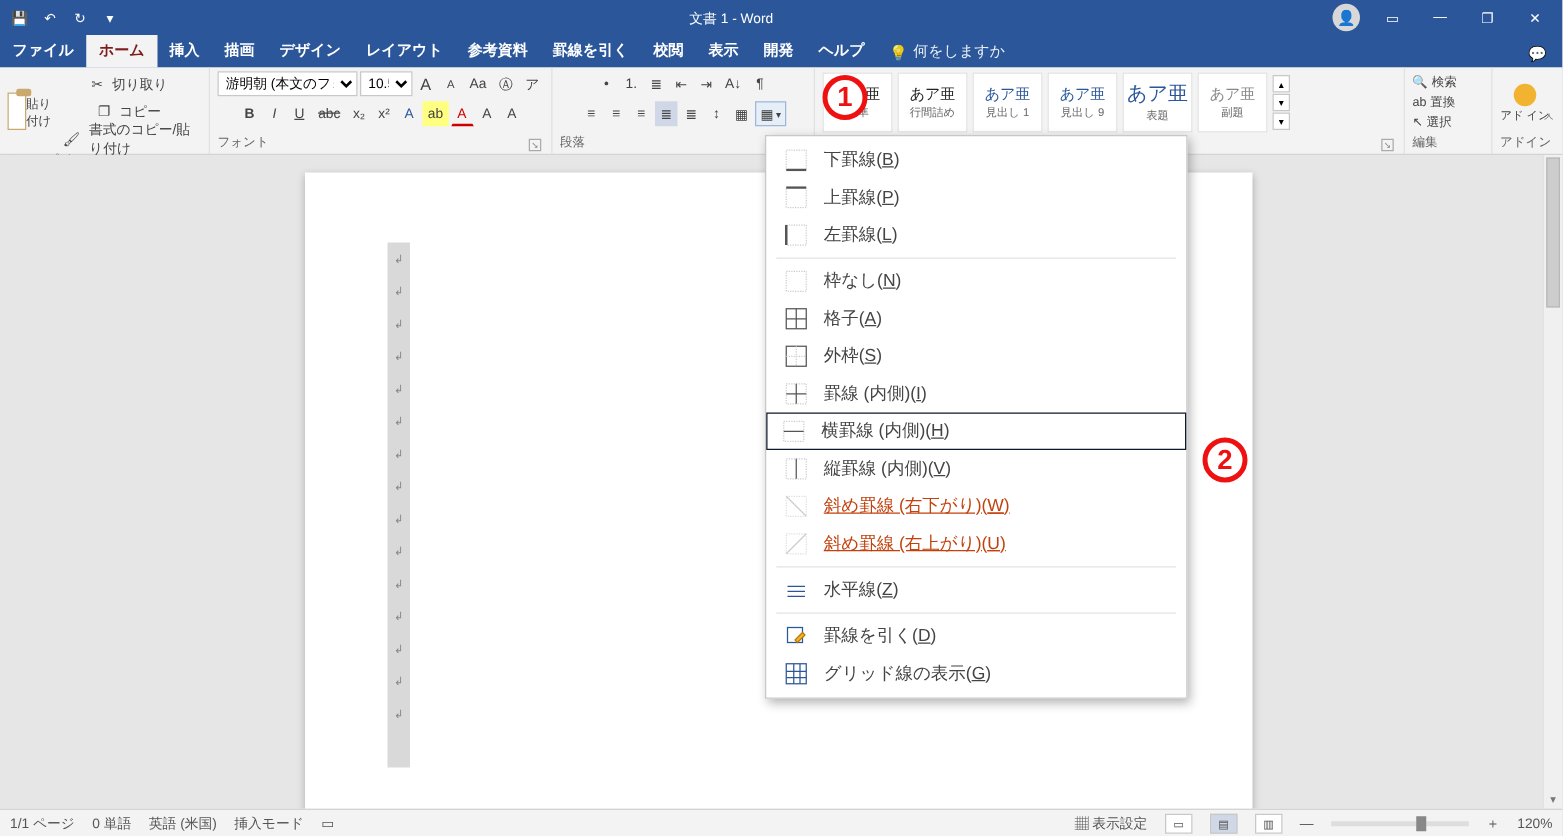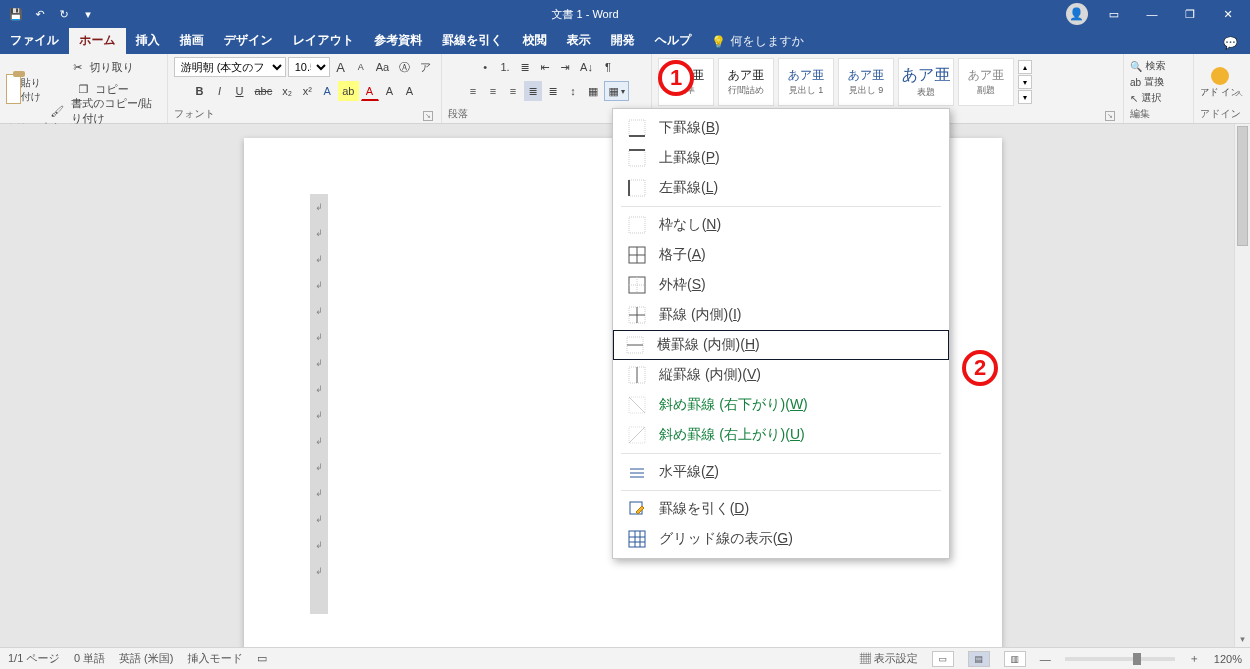--- a/index.html
+++ b/index.html
@@ -53,21 +53,21 @@
 .page{position:absolute;left:244px;top:14px;width:758px;height:520px;background:#fff;box-shadow:0 2px 6px rgba(0,0,0,.25);}
 .sel-col{position:absolute;left:66px;top:56px;width:18px;height:420px;background:#d9d9d9;}
 .sel-col .mk{height:26px;display:flex;align-items:center;justify-content:center;font-size:9px;color:#888;}
 .vscroll{position:absolute;right:0;top:0;bottom:0;width:16px;background:#f0f0f0;border-left:1px solid #ddd;}
 .vscroll .thumb{position:absolute;top:2px;left:2px;right:2px;height:120px;background:#cdcdcd;border:1px solid #b8b8b8;}
 .vscroll .ab{position:absolute;left:0;right:0;height:16px;display:flex;align-items:center;justify-content:center;font-size:9px;color:#777;cursor:pointer;}
 
 
 .menu{position:absolute;left:612px;top:108px;width:338px;background:#fff;border:1px solid #c8c8c8;box-shadow:2px 3px 8px rgba(0,0,0,.3);padding:4px 0;z-index:50;}
 .menu .mi{display:flex;align-items:center;gap:12px;padding:4px 14px;font-size:14px;color:#444;cursor:pointer;height:30px;}
-.menu .mi.disabled{color:#15803d;cursor:default;}
+.menu .mi.disabled{color:#c2410c;cursor:default;text-decoration:underline;}
 .menu .mi .ic{width:20px;height:20px;display:flex;align-items:center;justify-content:center;flex-shrink:0;}
 .menu .sep{height:1px;background:#e4e4e4;margin:3px 8px;}
 .menu .mi.hl{border:1px solid #0f172a;padding:1px 11px;}
 .menu .mi .ul{text-decoration:underline;}
 
 
 .anno{position:absolute;width:36px;height:36px;border:4px solid #e11;border-radius:50%;background:#fff;display:flex;align-items:center;justify-content:center;font-size:22px;font-weight:bold;color:#e11;z-index:60;}
 
 
 .status{position:absolute;left:0;right:0;bottom:0;height:22px;background:#f3f3f3;border-top:1px solid #d4d4d4;display:flex;align-items:center;font-size:11px;color:#555;padding:0 8px;gap:14px;}

